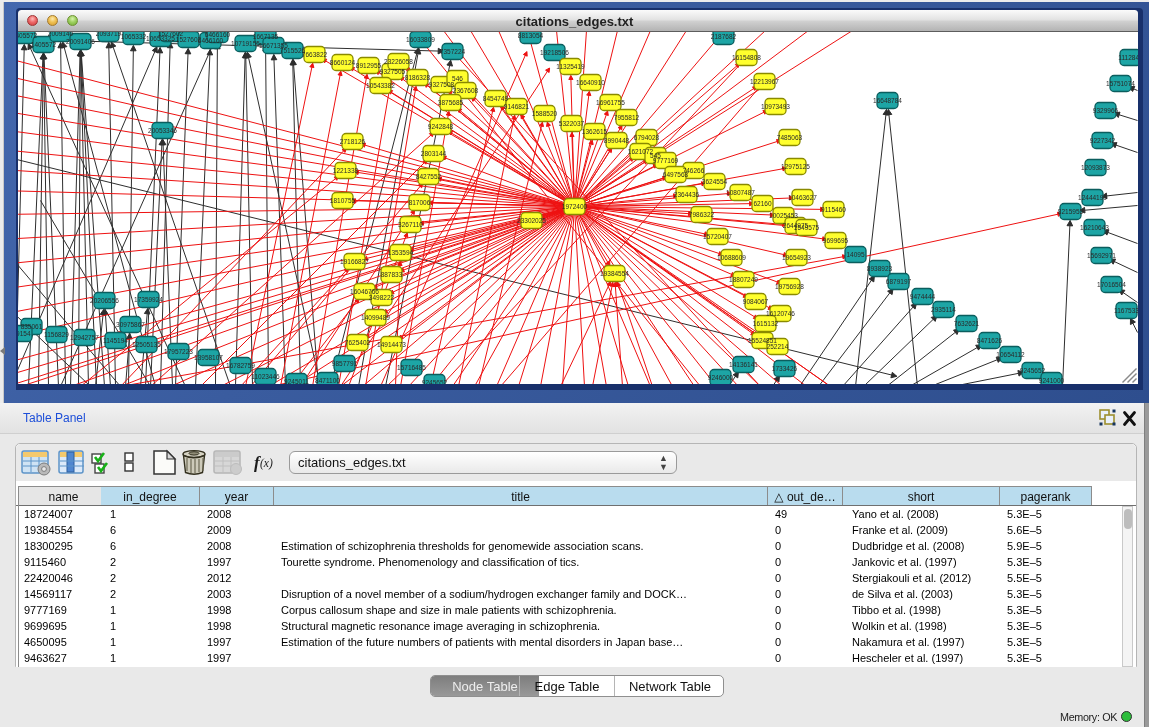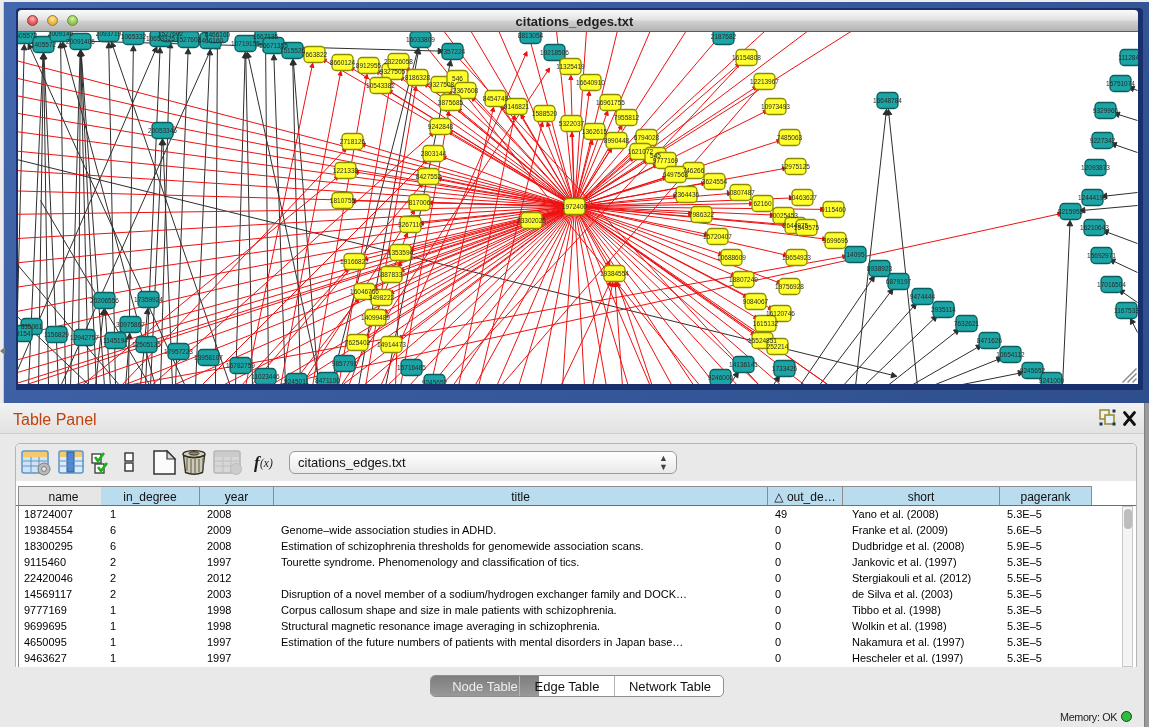--- a/index.html
+++ b/index.html
@@ -5,21 +5,21 @@
 #page {position:relative;width:1149px;height:727px;background:#e9e9e9}
 #desk {position:absolute;left:0;top:0;width:1149px;height:403px;background:linear-gradient(135deg,#4468ae 0%,#3a5c9f 40%,#2e4e8e 100%)}
 #lstrip {position:absolute;left:0;top:0;width:4px;height:403px;background:#ececec;border-right:1px solid #c9c9c9}
 #tstrip {position:absolute;left:0;top:0;width:1149px;height:2px;background:#ececec}
 #win {position:absolute;left:16px;top:8px;width:1127px;height:382px;background:#18306b;border-radius:4px 4px 0 0}
 #titlebar {position:absolute;left:17.5px;top:10px;width:1120px;height:21.5px;border-radius:3.5px 3.5px 0 0;background:linear-gradient(#fbfbfb 0%,#e3e3e3 45%,#cfcfcf 55%,#b3b3b3 100%);border-bottom:1px solid #5d5d5d}
 .light {position:absolute;top:15px;width:11px;height:11px;border-radius:50%}
 #title {position:absolute;left:0;right:0;top:14px;text-align:center;font-size:13px;font-weight:bold;color:#222}
 #tablepanel {position:absolute;left:0;top:403px;width:1149px;height:324px;background:#e9e9e9}
 #tp_hdr {position:absolute;left:0;top:403px;width:1149px;height:31px;background:linear-gradient(#f2f2f2,#e2e2e2);border-bottom:1px solid #cfcfcf}
-#tp_title {position:absolute;left:13px;top:411px;font-size:16px;color:#c2410c}
+#tp_title {position:absolute;left:23px;top:411px;font-size:12px;color:#1d4ed8}
 #container {position:absolute;left:15px;top:443px;width:1122px;height:224px;background:#fff;border:1px solid #b5b5b5;border-radius:5px 5px 0 0}
 #toolbar {position:absolute;left:16px;top:444px;width:1120px;height:37px;background:#e9e9e9;border-radius:5px 5px 0 0}
 #combo {position:absolute;left:289px;top:451px;width:388px;height:23px;border:1px solid #9a9a9a;border-radius:6px;background:linear-gradient(#ffffff,#e9e9e9);font-size:13px;color:#111;line-height:21px;padding-left:8px}
 #combo .st {position:absolute;right:8px;top:2px;font-size:9px;color:#444;line-height:9px}
 .hcell {position:absolute;top:486px;height:20px;border-right:1px solid #8c8c8c;border-top:1px solid #8c8c8c;font-size:12px;color:#111;text-align:center;line-height:20px}
 #hdrrow {position:absolute}
 .trow {position:absolute;left:2px;width:1140px;height:16px;font-size:11px;line-height:16px;color:#000}
 .trow span {position:absolute;top:0;white-space:nowrap}
 #tablebg {position:absolute;left:16px;top:481px;width:1120px;height:186px;background:#fff}
 #hdrline {position:absolute;left:16px;top:505px;width:1120px;height:1px;background:#6f6f6f}
@@ -809,21 +809,20 @@
       <span style="left:108px">1</span>
       <span style="left:205px">2008</span>
       <span style="left:773px">49</span>
       <span style="left:850px">Yano et al. (2008)</span>
       <span style="left:1005px">5.3E–5</span>
     </div>
     <div class="trow" style="top:522px">
       <span style="left:22px">19384554</span>
       <span style="left:108px">6</span>
       <span style="left:205px">2009</span>
-      <span style="left:279px">Genome–wide association studies in ADHD.</span>
       <span style="left:773px">0</span>
       <span style="left:850px">Franke et al. (2009)</span>
       <span style="left:1005px">5.6E–5</span>
     </div>
     <div class="trow" style="top:538px">
       <span style="left:22px">18300295</span>
       <span style="left:108px">6</span>
       <span style="left:205px">2008</span>
       <span style="left:279px">Estimation of schizophrenia thresholds for genomewide association scans.</span>
       <span style="left:773px">0</span>

